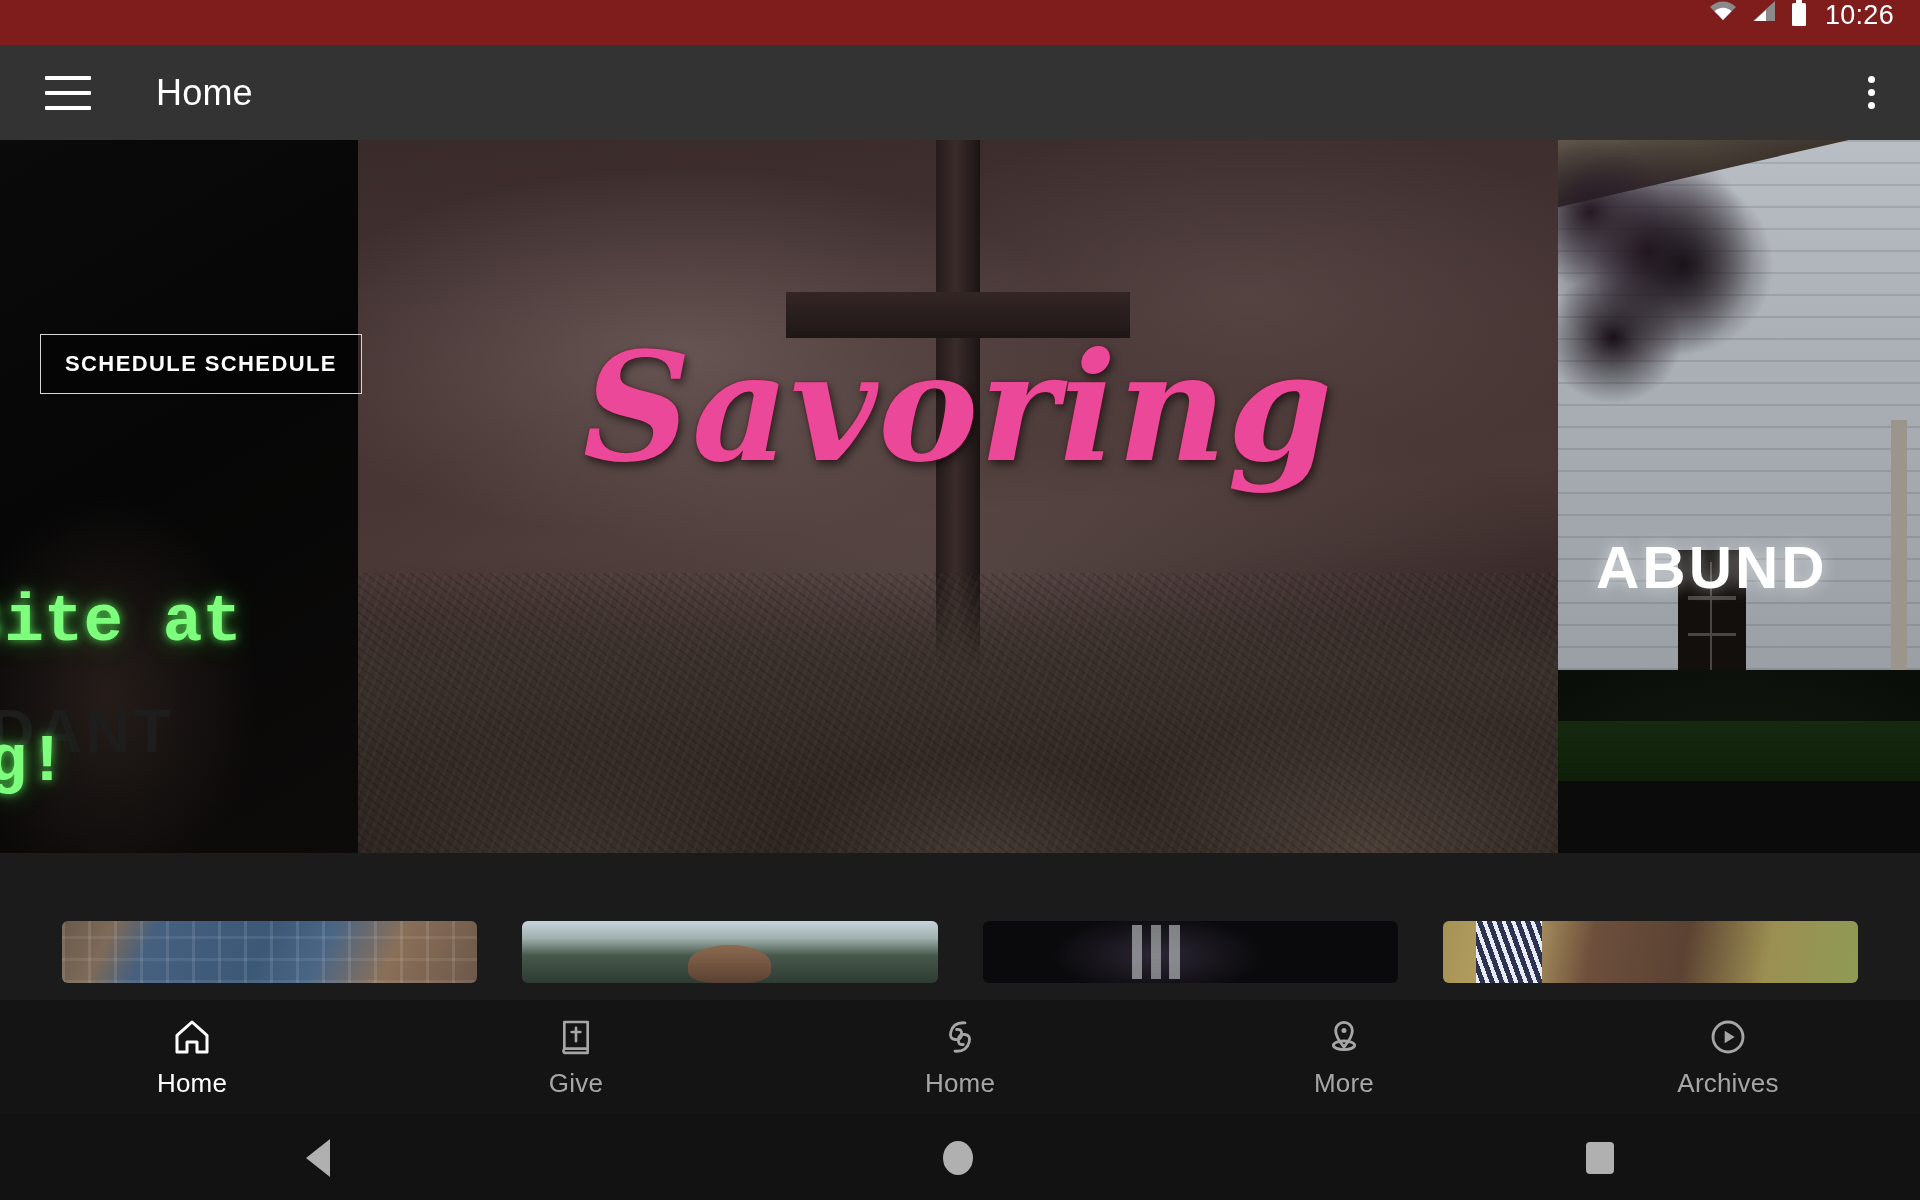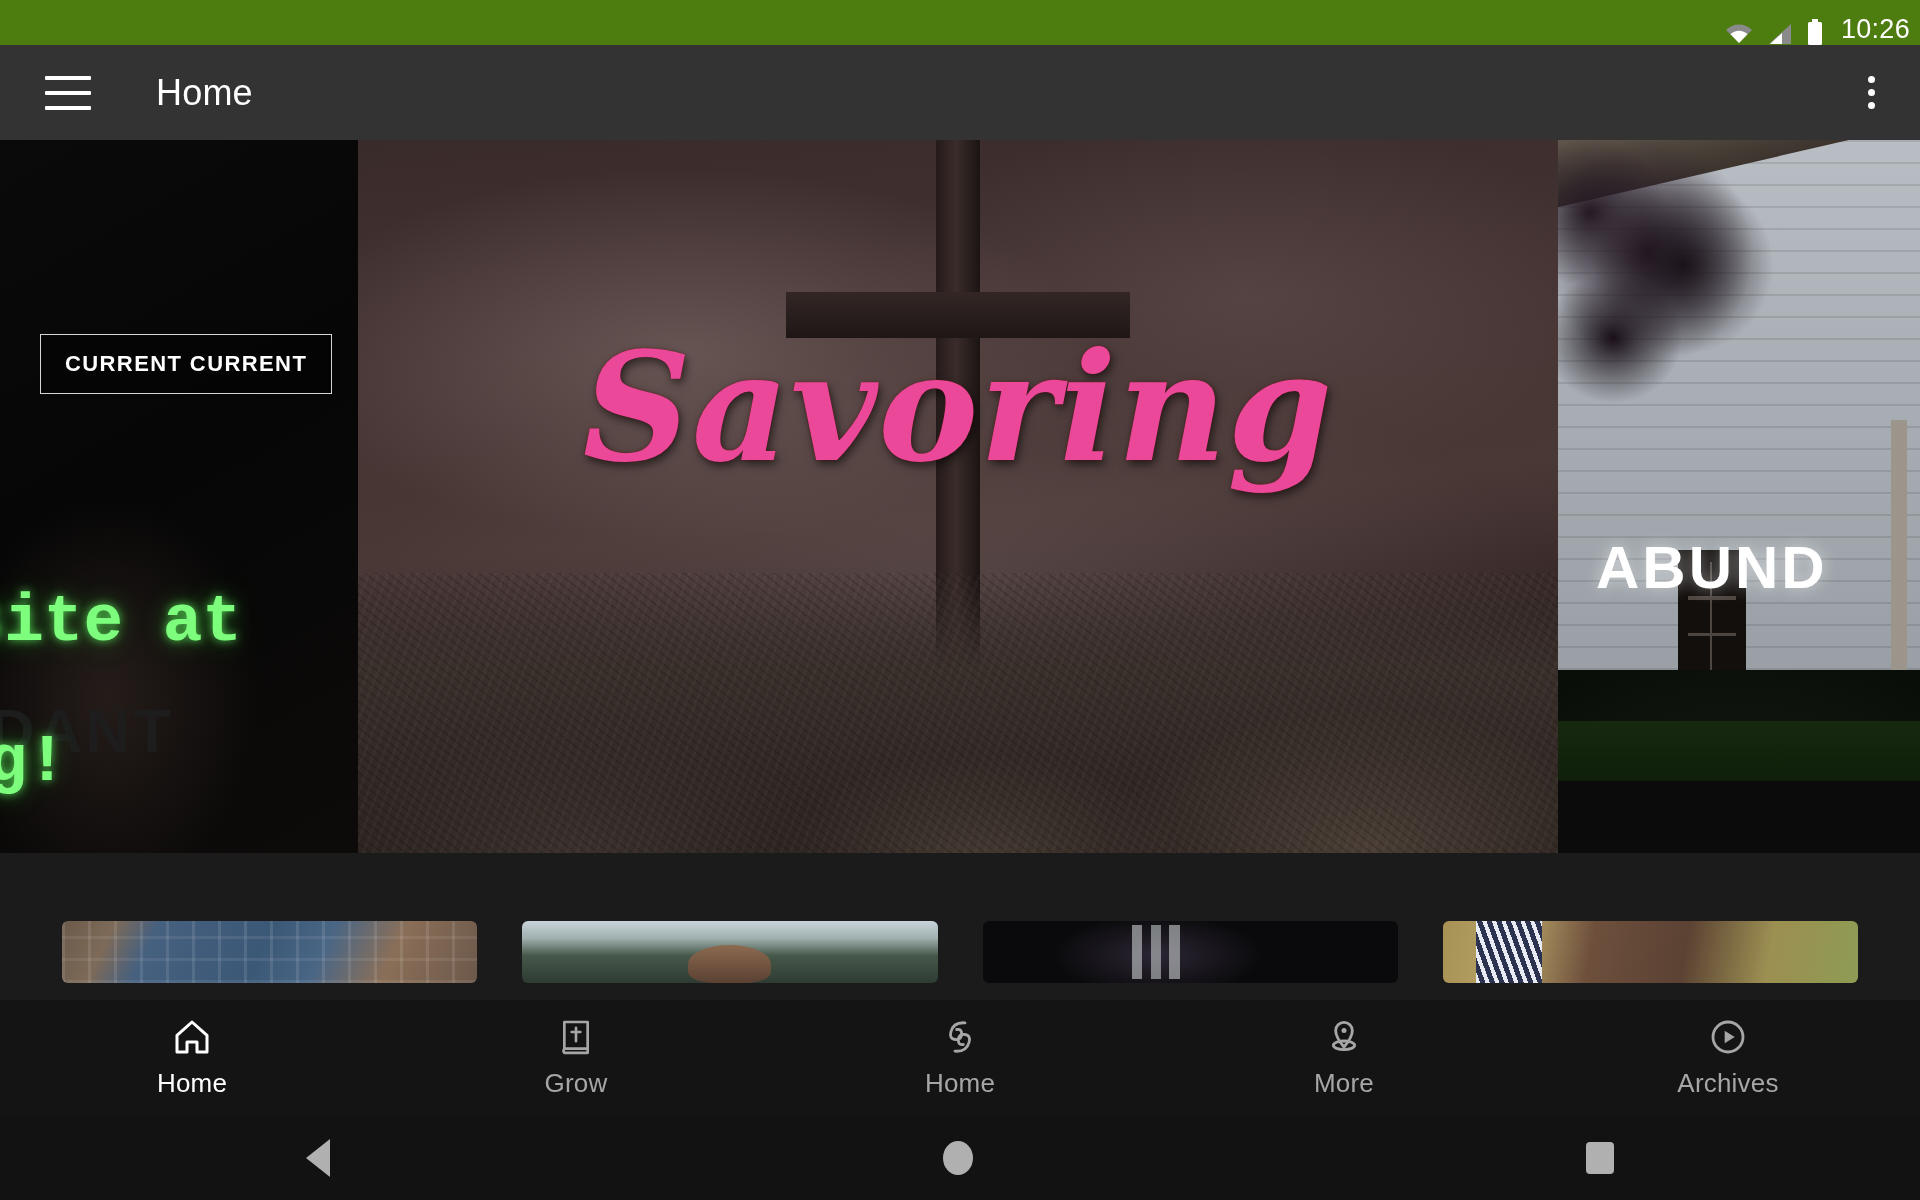--- a/index.html
+++ b/index.html
@@ -7,22 +7,22 @@
     width:1920px; height:1200px;
     background:#121212;
     font-family:"Liberation Sans", sans-serif;
     overflow:hidden;
   }
   .screen { position:relative; width:1920px; height:1200px; background:#141414; }
 
   
   .statusbar{
     position:absolute; top:0; left:0; width:1920px; height:45px;
-    background:#4d7c0f; display:flex; align-items:flex-end;
-    justify-content:flex-end; padding-right:10px; gap:14px;
+    background:#7f1d1d; display:flex; align-items:flex-start;
+    justify-content:flex-end; padding-right:26px; gap:14px;
   }
   .sb-icon{ display:flex; align-items:center; }
   .sb-time{ color:#fff; font-size:27px; letter-spacing:.3px; margin-left:4px; }
 
   
   .appbar{
     position:absolute; top:45px; left:0; width:1920px; height:95px;
     background:#333333; display:flex; align-items:center;
   }
   .hamburger{ width:46px; height:34px; margin-left:45px; display:flex;
@@ -302,21 +302,21 @@
         <div class="roof"></div>
         <div class="post"></div>
         <div class="door"></div>
         <div class="tree"></div>
         <div class="hedge"></div>
         <div class="grass"></div>
         <div class="abund">ABUND</div>
       </div>
     </div>
 
-    <div class="schedule-btn">CURRENT CURRENT</div>
+    <div class="schedule-btn">SCHEDULE SCHEDULE</div>
 
   </div>
 
   <div class="cards">
     <div class="card card-1"></div>
     <div class="card card-2"></div>
     <div class="card card-3"></div>
     <div class="card card-4"></div>
   </div>
 
@@ -332,21 +332,21 @@
     </div>
 
     <div class="navitem">
       <span class="navicon">
         <svg width="40" height="40" viewBox="0 0 24 24" fill="none" stroke="currentColor" stroke-width="1.6">
           <path d="M5 3 H19 V19 H5 Z" stroke-linejoin="round"></path>
           <path d="M5 19 Q4 20.5 5 21.5 H19 V19" stroke-linejoin="round"></path>
           <path d="M12 6.5 V14.5 M9.4 9 H14.6" stroke-linecap="round"></path>
         </svg>
       </span>
-      <span class="lbl">Grow</span>
+      <span class="lbl">Give</span>
     </div>
 
     <div class="navitem">
       <span class="navicon">
         <svg width="40" height="40" viewBox="0 0 24 24" fill="none" stroke="currentColor" stroke-width="1.7">
           <path d="M15 3.5 Q8 3 6.5 9 Q5.5 13 9 13.5 Q13 14 13 10 Q13 7 10 7.5" stroke-linecap="round"></path>
           <path d="M9 20.5 Q16 21 17.5 15 Q18.5 11 15 10.5 Q11 10 11 14 Q11 17 14 16.5" stroke-linecap="round"></path>
         </svg>
       </span>
       <span class="lbl">Home</span>

